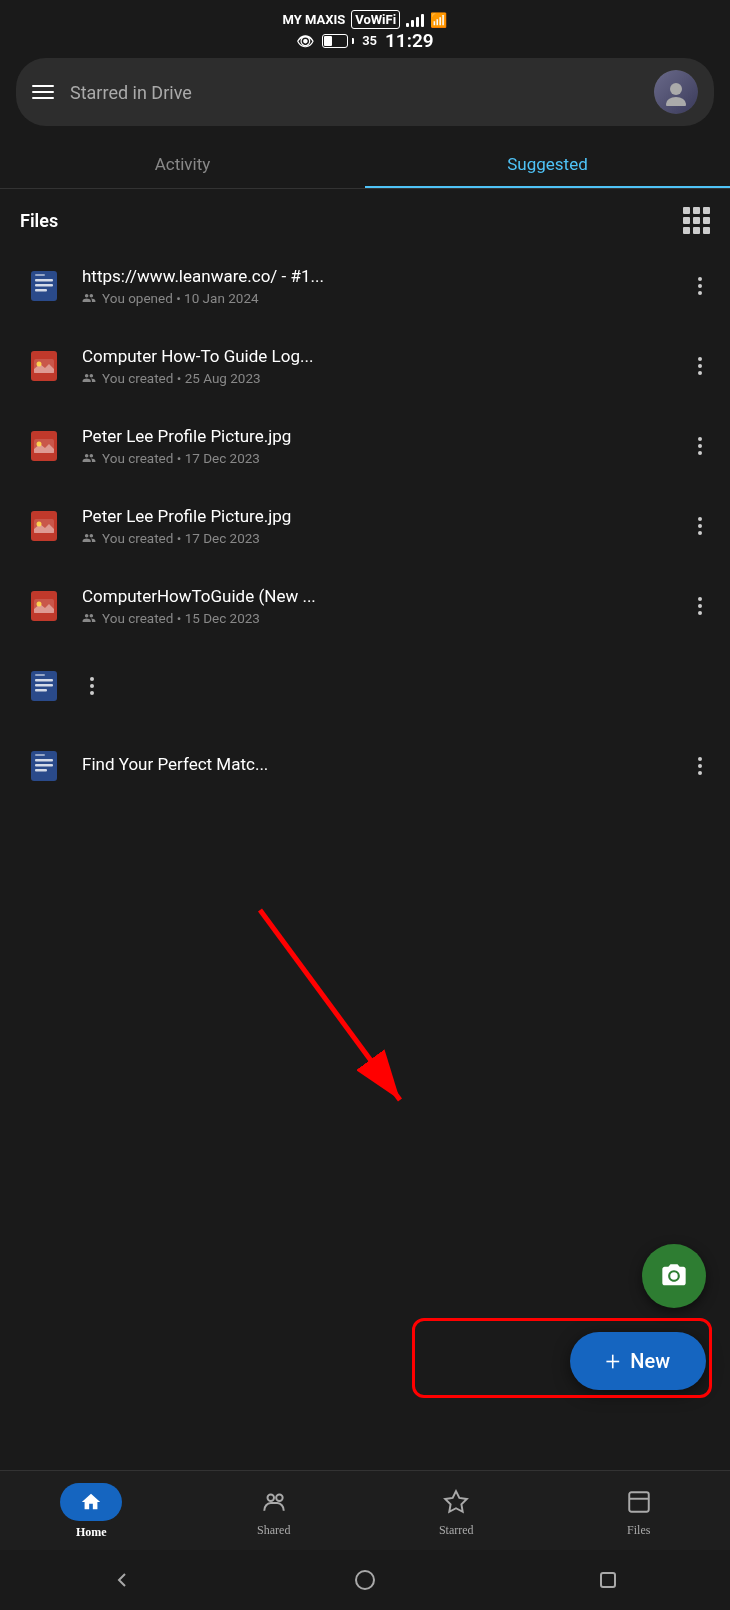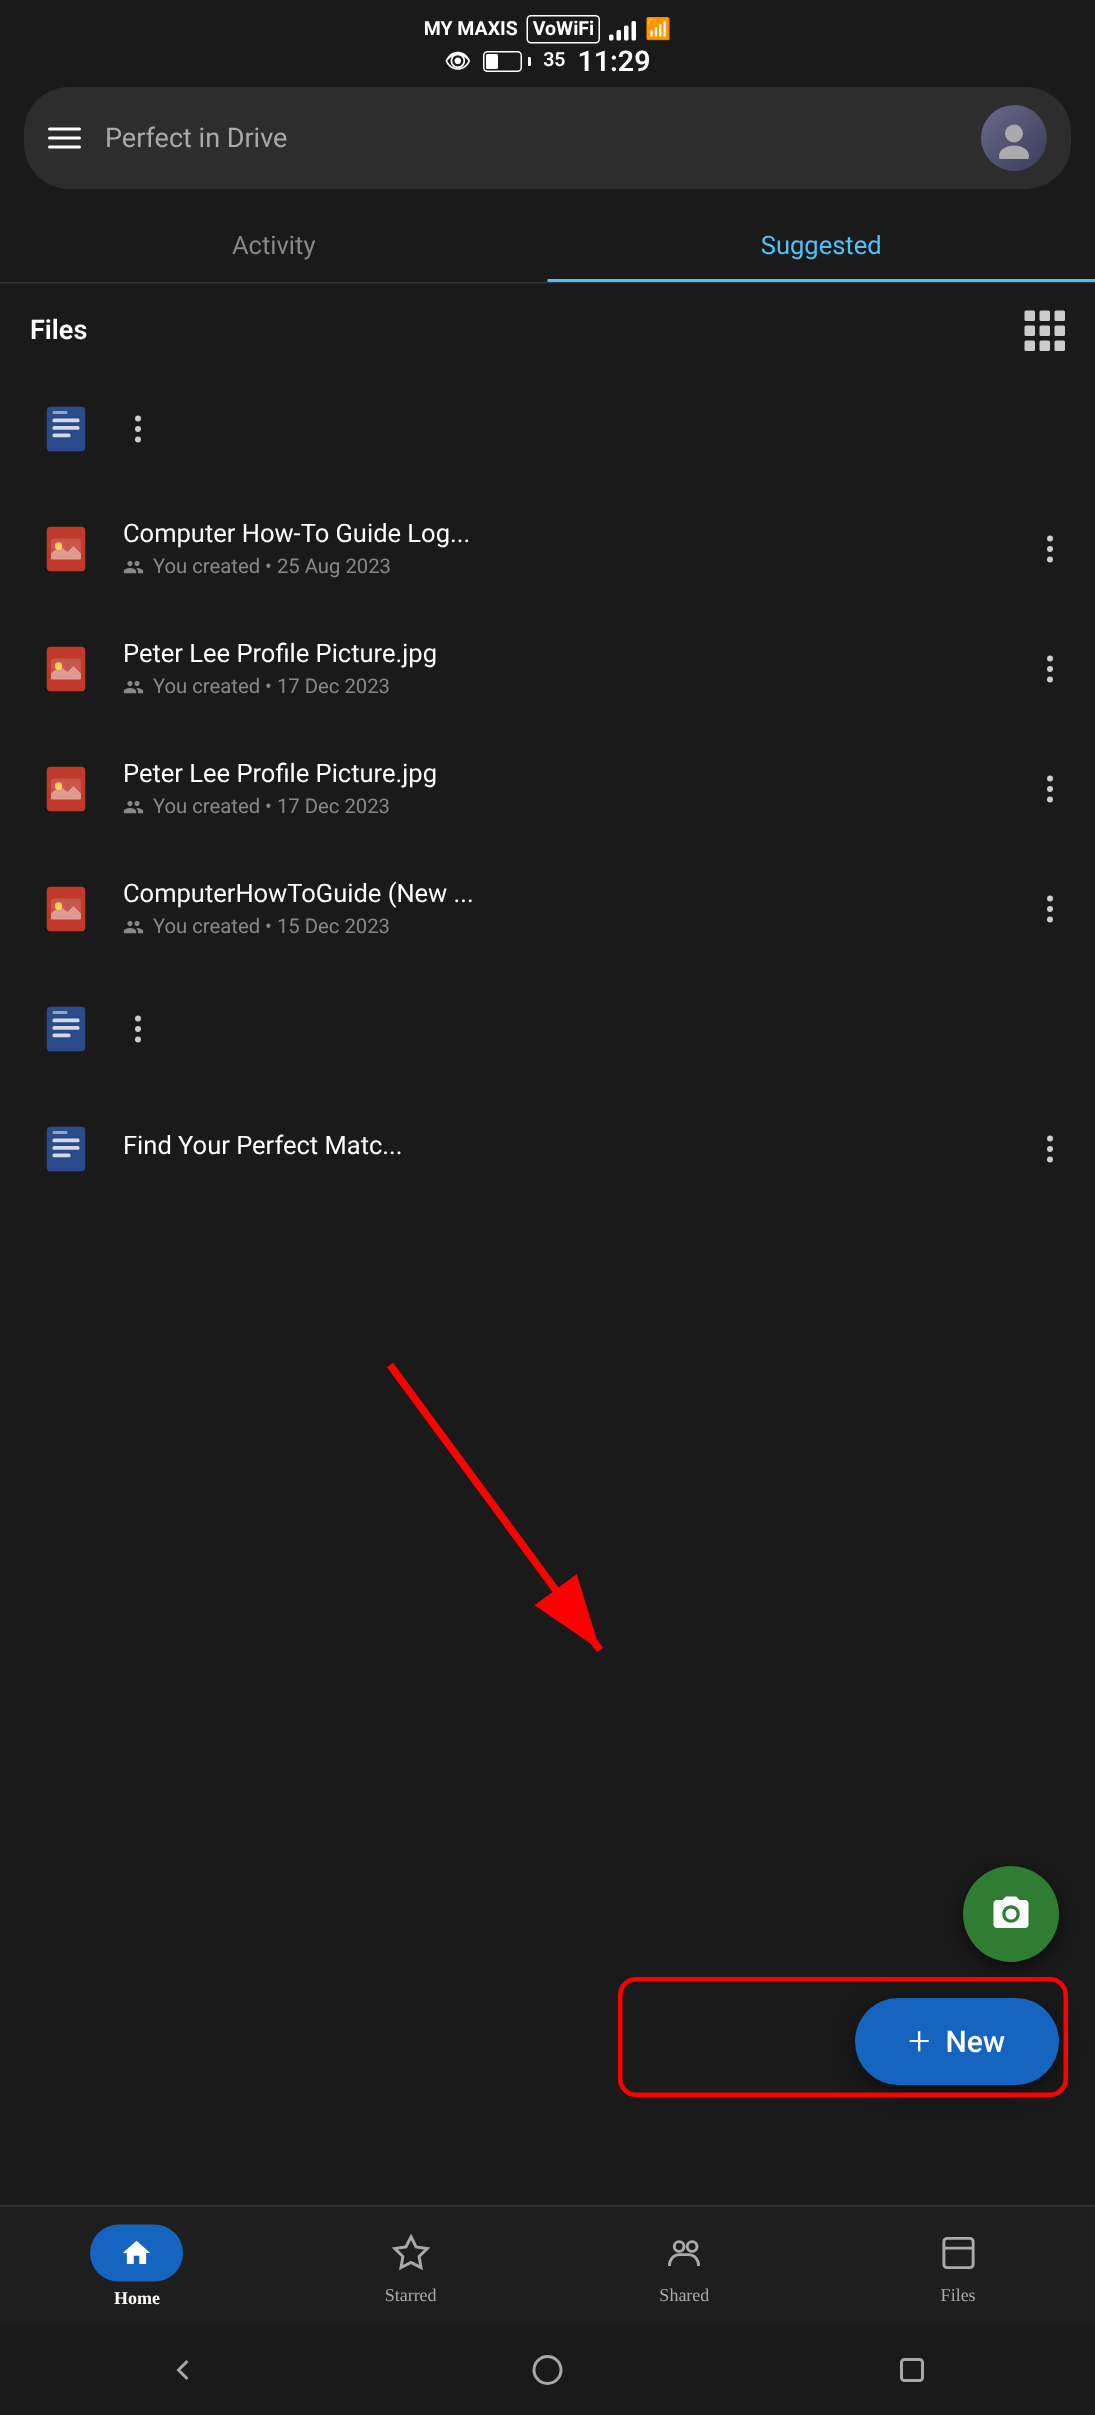--- a/index.html
+++ b/index.html
@@ -402,21 +402,21 @@
     <span style="font-size:19px;font-weight:600;">11:29</span>
   </div>
 </div>
 
 <div class="search-bar">
   <div class="hamburger">
     <span></span>
     <span></span>
     <span></span>
   </div>
-  <span class="search-text">Perfect in Drive</span>
+  <span class="search-text">Starred in Drive</span>
   <div class="avatar">
     <div class="avatar-img">
       <svg width="28" height="28" viewBox="0 0 28 28" fill="none">
         <circle cx="14" cy="11" r="6" fill="#aaa"></circle>
         <ellipse cx="14" cy="26" rx="10" ry="7" fill="#aaa"></ellipse>
       </svg>
     </div>
   </div>
 </div>
 
@@ -444,20 +444,29 @@
 <div class="file-item">
     <div class="file-icon" style="background:transparent;">
       <svg width="26" height="30" viewBox="0 0 26 30" fill="none">
         <rect width="26" height="30" rx="3" fill="#2a4a8a"></rect>
         <rect x="4" y="8" width="18" height="2.5" rx="1" fill="rgba(255,255,255,0.8)"></rect>
         <rect x="4" y="13" width="18" height="2.5" rx="1" fill="rgba(255,255,255,0.8)"></rect>
         <rect x="4" y="18" width="12" height="2.5" rx="1" fill="rgba(255,255,255,0.8)"></rect>
         <rect x="4" y="3" width="10" height="2" rx="1" fill="rgba(255,255,255,0.5)"></rect>
       </svg>
     </div>
+    <div class="file-info">
+      <div class="file-name">https://www.leanware.co/ - #1...</div>
+      <div class="file-meta">
+        <svg width="14" height="14" viewBox="0 0 24 24" fill="#888">
+            <path d="M16 11c1.66 0 2.99-1.34 2.99-3S17.66 5 16 5c-1.66 0-3 1.34-3 3s1.34 3 3 3zm-8 0c1.66 0 2.99-1.34 2.99-3S9.66 5 8 5C6.34 5 5 6.34 5 8s1.34 3 3 3zm0 2c-2.33 0-7 1.17-7 3.5V19h14v-2.5c0-2.33-4.67-3.5-7-3.5zm8 0c-.29 0-.62.02-.97.05 1.16.84 1.97 1.97 1.97 3.45V19h6v-2.5c0-2.33-4.67-3.5-7-3.5z"></path>
+          </svg>
+        <span>You opened • 10 Jan 2024</span>
+      </div>
+    </div>
     <div class="more-btn">
     <div class="more-dot"></div>
     <div class="more-dot"></div>
     <div class="more-dot"></div>
   </div>
   </div>
     <div class="file-item">
     <div class="file-icon" style="background:transparent;">
       <svg width="26" height="30" viewBox="0 0 26 30" fill="none">
         <rect width="26" height="30" rx="3" fill="#c0392b"></rect>
@@ -618,34 +627,34 @@
     <div class="nav-icon-home">
       <svg width="22" height="22" viewBox="0 0 24 24" fill="white">
         <path d="M10 20v-6h4v6h5v-8h3L12 3 2 12h3v8z"></path>
       </svg>
     </div>
     <span class="nav-item-label">Home</span>
   </div>
   <div class="nav-item">
     <div class="nav-icon">
       <svg width="26" height="26" viewBox="0 0 24 24" fill="none" stroke="#aaa" stroke-width="1.8">
-        <polygon points="12,2 15.09,8.26 22,9.27 17,14.14 18.18,21.02 12,17.77 5.82,21.02 7,14.14 2,9.27 8.91,8.26"></polygon>
-      </svg>
-    </div>
-    <span class="nav-item-label">Starred</span>
+        <circle cx="9" cy="8" r="3"></circle>
+        <circle cx="17" cy="8" r="3"></circle>
+        <path d="M3 20c0-4 2.7-7 6-7h6c3.3 0 6 3 6 7"></path>
+      </svg>
+    </div>
+    <span class="nav-item-label">Shared</span>
   </div>
   <div class="nav-item">
     <div class="nav-icon">
       <svg width="26" height="26" viewBox="0 0 24 24" fill="none" stroke="#aaa" stroke-width="1.8">
-        <circle cx="9" cy="8" r="3"></circle>
-        <circle cx="17" cy="8" r="3"></circle>
-        <path d="M3 20c0-4 2.7-7 6-7h6c3.3 0 6 3 6 7"></path>
-      </svg>
-    </div>
-    <span class="nav-item-label">Shared</span>
+        <polygon points="12,2 15.09,8.26 22,9.27 17,14.14 18.18,21.02 12,17.77 5.82,21.02 7,14.14 2,9.27 8.91,8.26"></polygon>
+      </svg>
+    </div>
+    <span class="nav-item-label">Starred</span>
   </div>
   <div class="nav-item">
     <div class="nav-icon">
       <svg width="26" height="26" viewBox="0 0 24 24" fill="none" stroke="#aaa" stroke-width="1.8">
         <rect x="3" y="3" width="18" height="18" rx="2"></rect>
         <path d="M3 9h18"></path>
       </svg>
     </div>
     <span class="nav-item-label">Files</span>
   </div>

